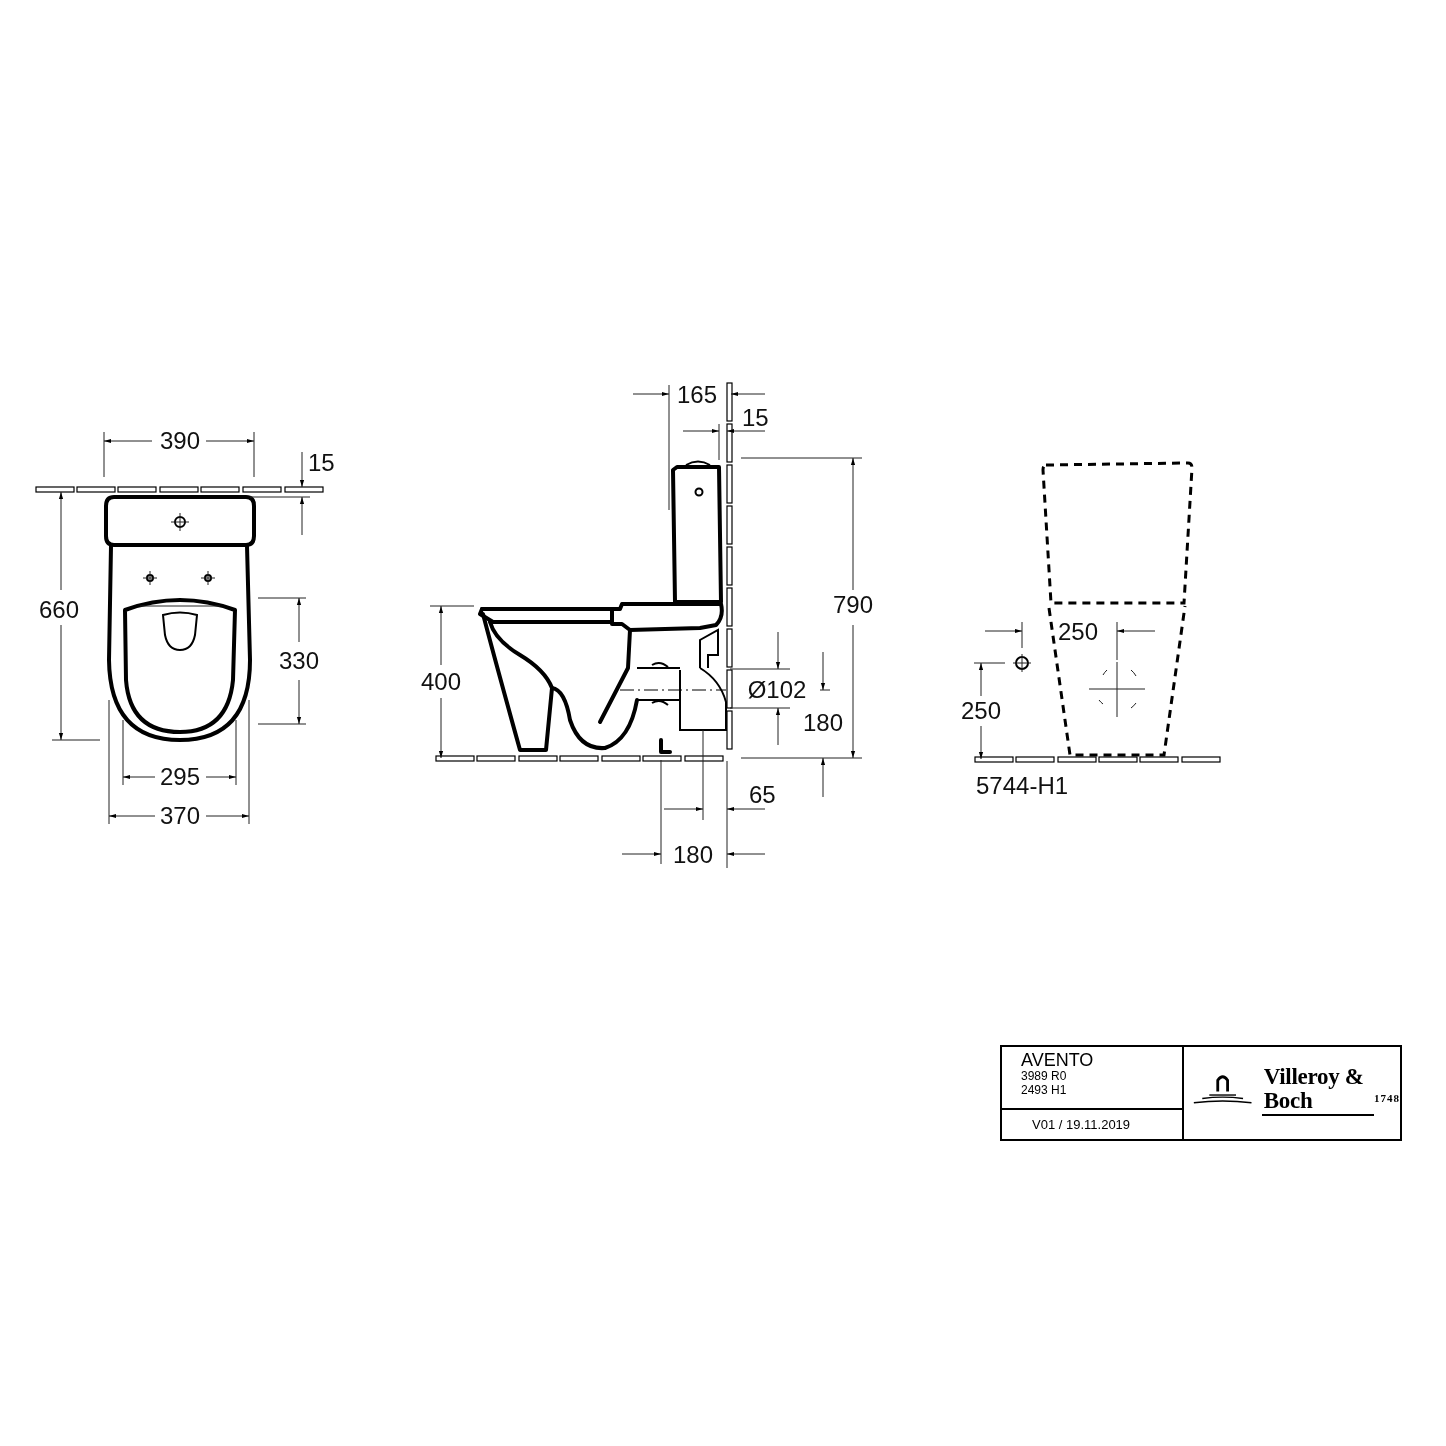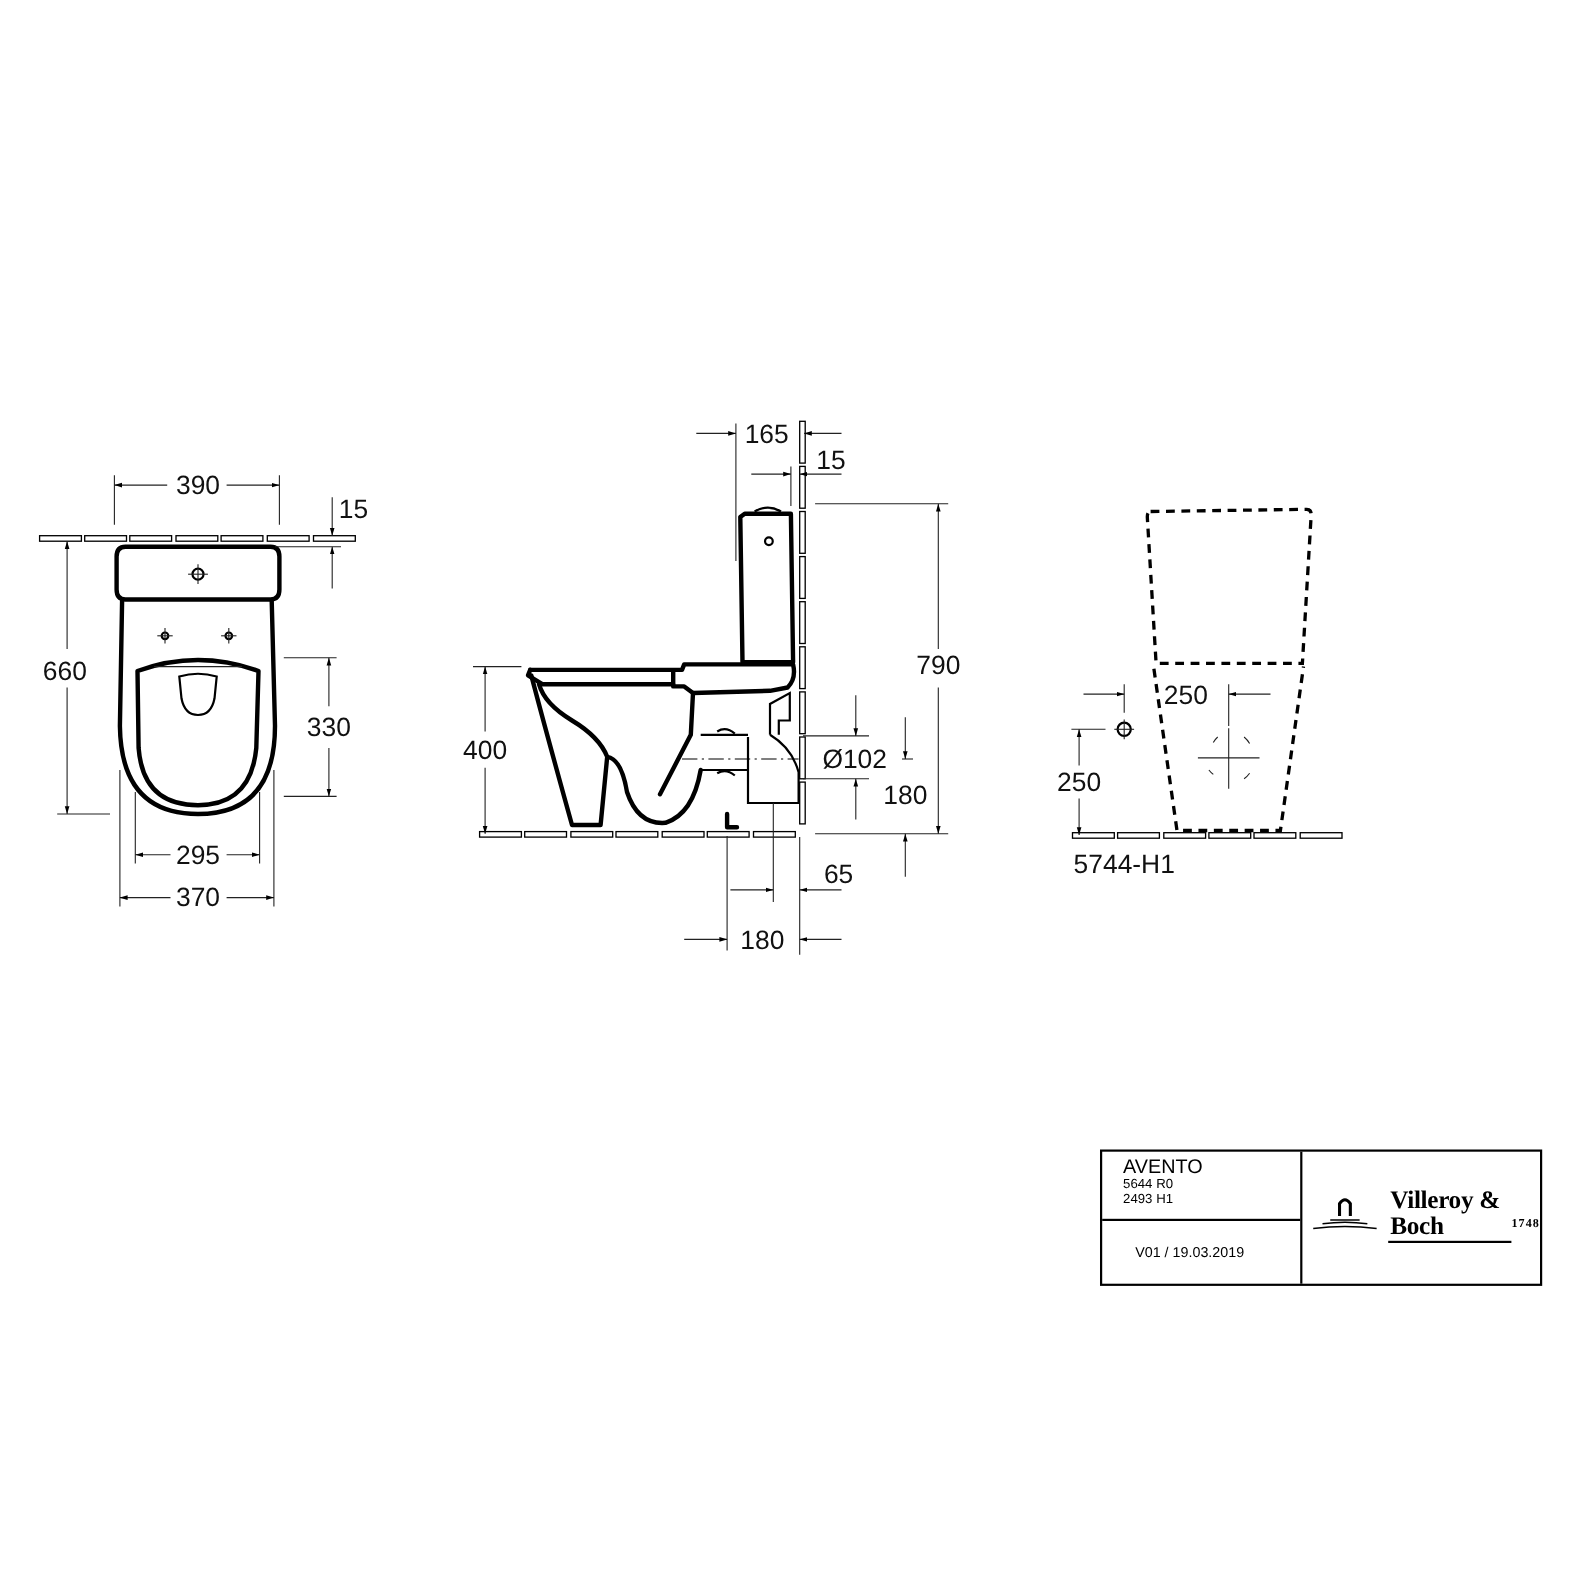--- a/index.html
+++ b/index.html
@@ -8,21 +8,21 @@
     svg.drawing { position: absolute; left: 0; top: 0; width: 1446px; height: 1446px; }
     .dim { font-family: "Liberation Sans", sans-serif; font-size: 24px; fill: #111; }
     .thick { fill: none; stroke: #000; stroke-width: 4; stroke-linejoin: round; stroke-linecap: round; }
     .med { fill: none; stroke: #000; stroke-width: 2; }
     .thin { fill: none; stroke: #222; stroke-width: 1; }
     .dash { fill: none; stroke: #000; stroke-width: 3; stroke-dasharray: 8 6; }
     .dashdot { fill: none; stroke: #000; stroke-width: 1; stroke-dasharray: 14 4 2 4; }
     .tile { fill: #fff; stroke: #000; stroke-width: 1.2; }
     .arrow { fill: #000; }
 
-    .titleblock { position: absolute; left: 1000px; top: 1045px; width: 402px; height: 124px;
+    .titleblock { position: absolute; left: 1000px; top: 1045px; width: 402px; height: 96px;
                   border: 2px solid #000; box-sizing: border-box; display: flex; background: #fff; }
     .tb-left { width: 193px; border-right: 2px solid #000; display: flex; flex-direction: column; }
     .tb-top { height: 63px; border-bottom: 2px solid #000; padding: 4px 0 0 19px; box-sizing: border-box; }
     .tb-name { font-size: 18px; line-height: 18px; display: block; }
     .tb-code { font-size: 12px; line-height: 14px; display: block; }
     .tb-bottom { flex: 1; display: flex; align-items: center; padding-left: 30px; font-size: 13px; }
     .tb-right { flex: 1; display: flex; flex-direction: row; align-items: center; justify-content: flex-end; padding-bottom: 6px; }
     .brand { font-family: "Liberation Serif", serif; font-weight: bold; font-size: 23px; letter-spacing: -0.3px;
              border-bottom: 2px solid #000; padding: 0 2px 1px; line-height: 24px; }
     .brand-year { font-family: "Liberation Serif", serif; font-weight: bold; font-size: 11px; margin-top: 16px; letter-spacing: 1px; }
@@ -225,24 +225,24 @@
     <line x1="981" y1="726" x2="981" y2="759" class="thin" marker-end="url(#ah)"></line>
     <text class="dim" x="981" y="719" text-anchor="middle">250</text>
     <text class="dim" x="976" y="794">5744-H1</text>
   </g>
 </svg>
 
 <div class="titleblock">
   <div class="tb-left">
     <div class="tb-top">
       <span class="tb-name">AVENTO</span>
-      <span class="tb-code">5644 R0</span>
+      <span class="tb-code">3989 R0</span>
       <span class="tb-code">2493 H1</span>
     </div>
-    <div class="tb-bottom">V01 / 19.03.2019</div>
+    <div class="tb-bottom">V01 / 19.11.2019</div>
   </div>
   <div class="tb-right">
     <svg class="logo-svg" viewBox="0 0 110 50">
       <path d="M48,30 L48,14 Q55,4 62,14 L62,30" fill="none" stroke="#000" stroke-width="4"></path>
       <path d="M36,35 L74,35" stroke="#000" stroke-width="2"></path>
       <path d="M26,40 Q55,36 84,40" fill="none" stroke="#000" stroke-width="2"></path>
       <path d="M14,46 Q55,41 96,46" fill="none" stroke="#000" stroke-width="2"></path>
     </svg>
     <div class="brand">Villeroy &amp; Boch</div>
     <div class="brand-year">1748</div>

